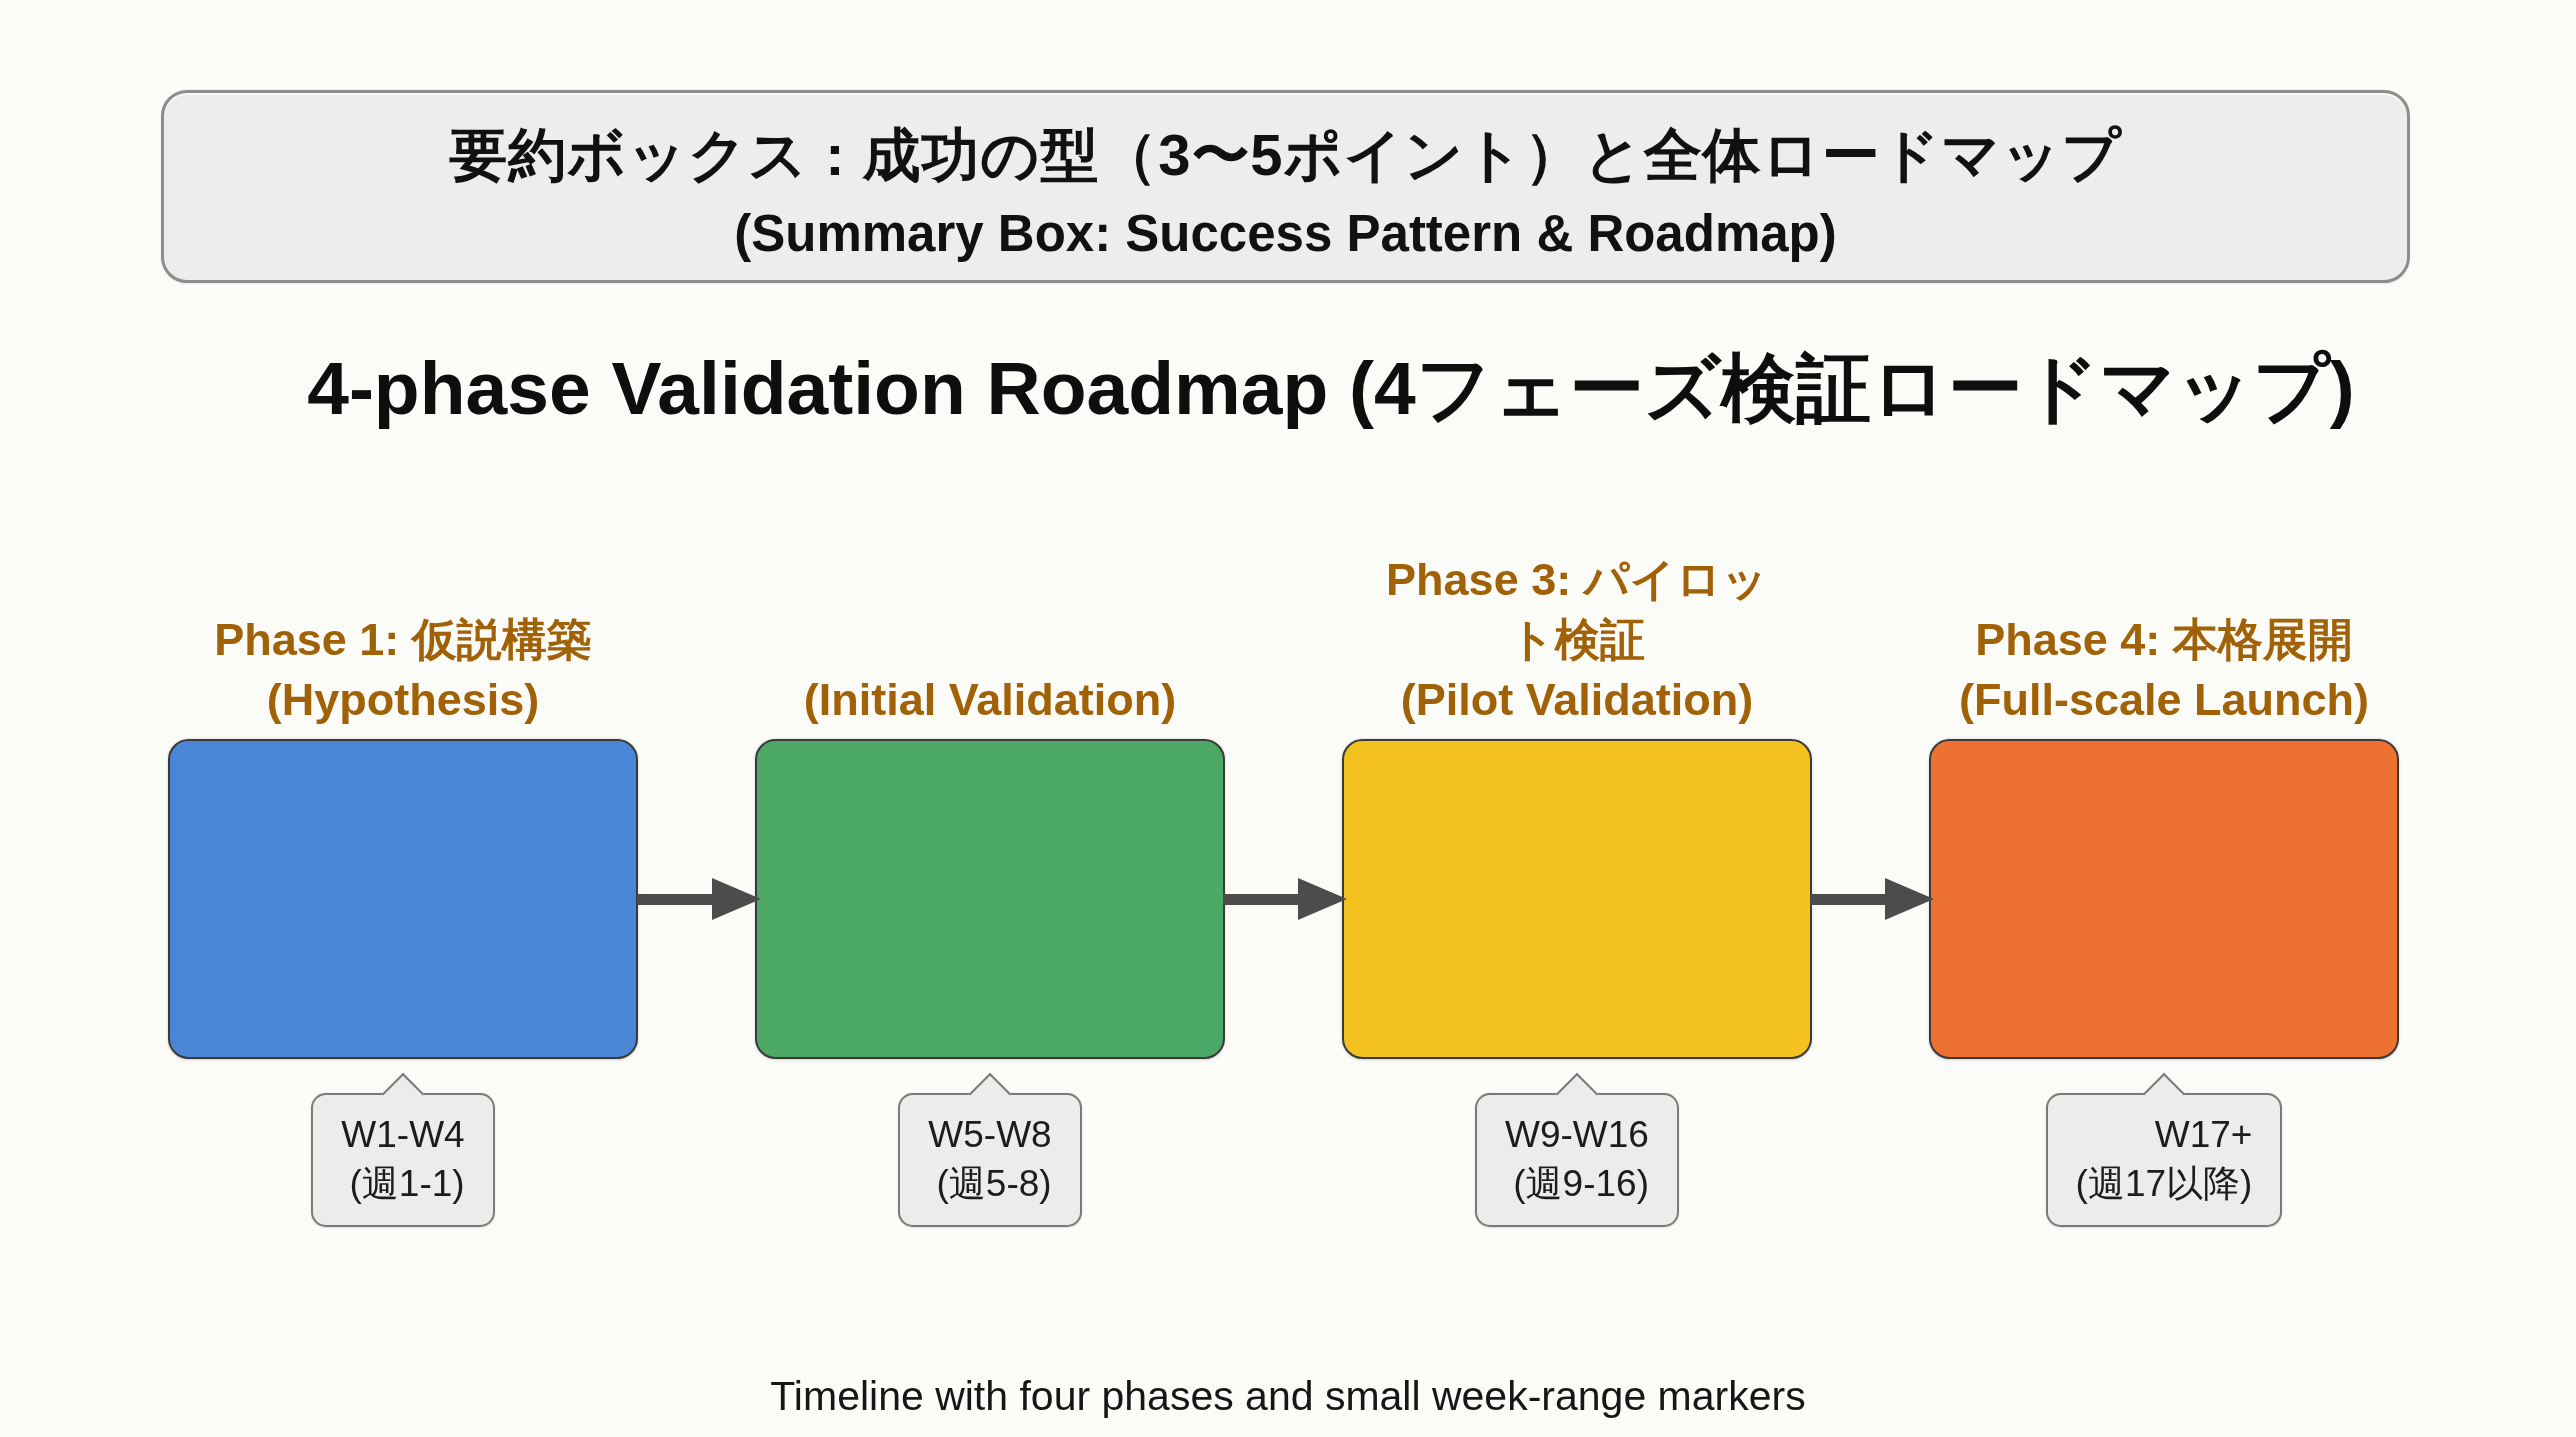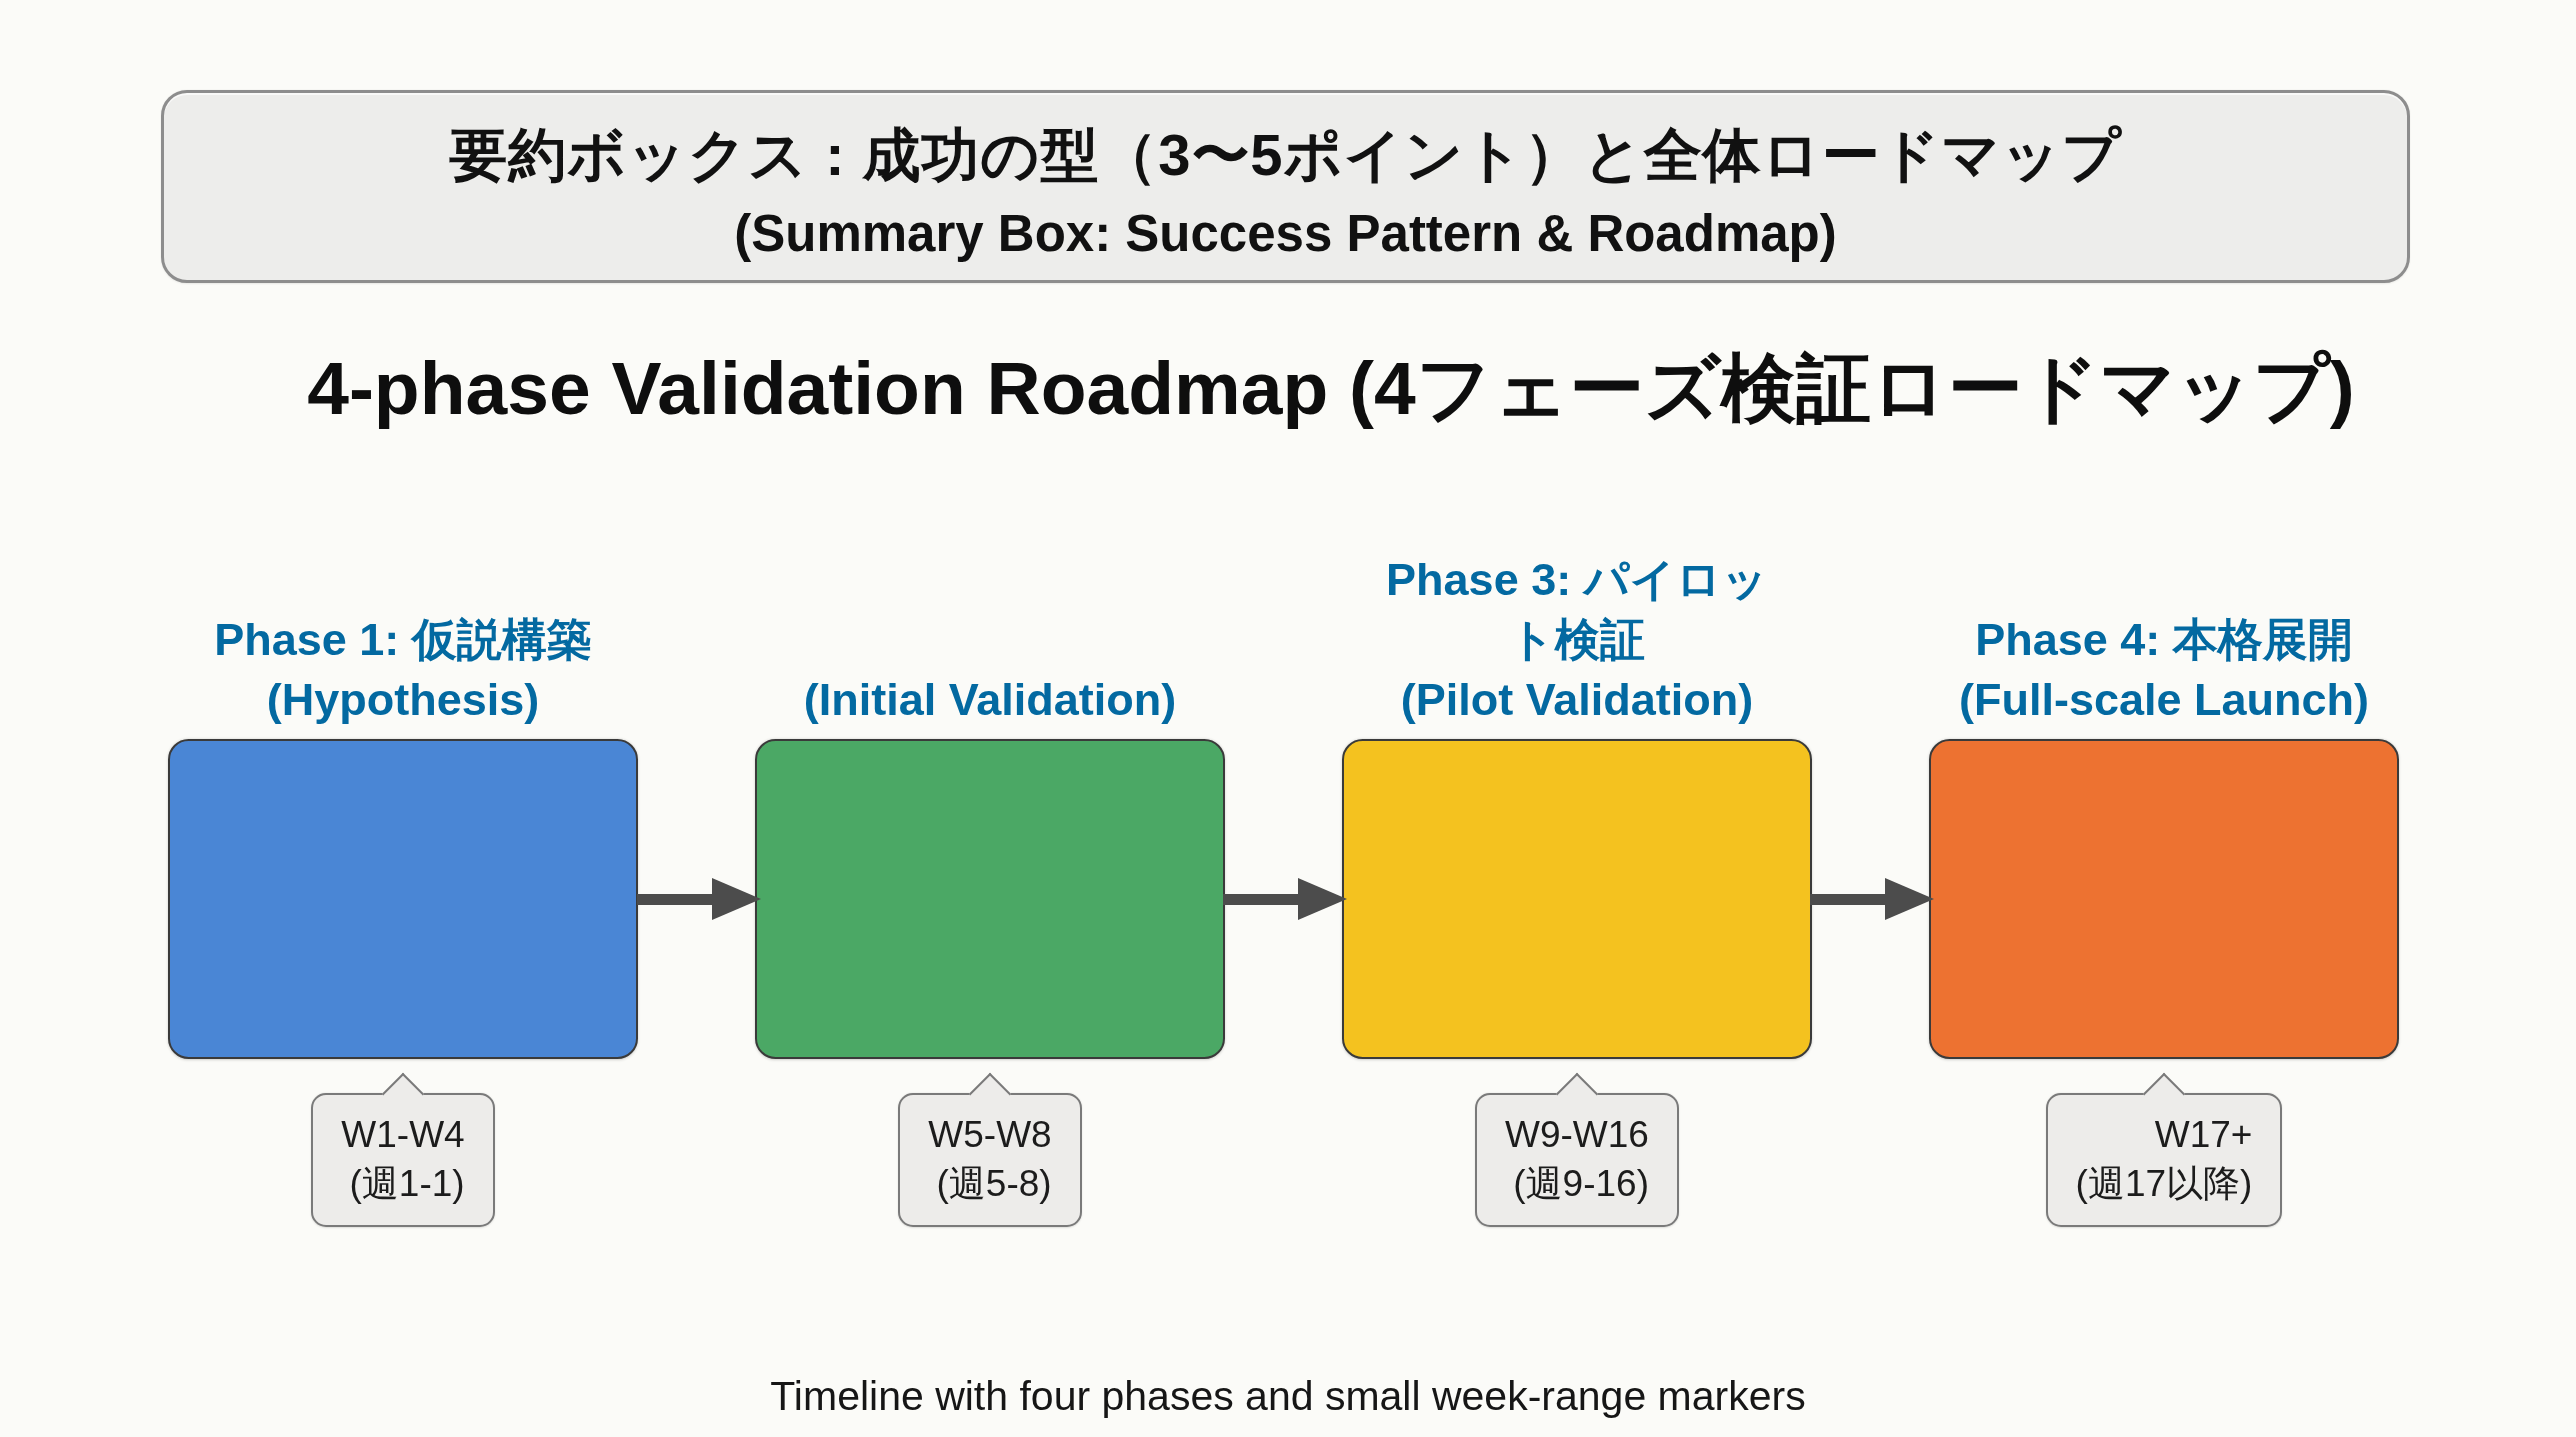--- a/index.html
+++ b/index.html
@@ -54,21 +54,21 @@
   .col-2 { left: 755px; }
   .col-3 { left: 1342px; }
   .col-4 { left: 1929px; }
 
   .phase-label {
     height: 185px; width: 580px;
     display: flex; flex-direction: column;
     justify-content: flex-end; align-items: center;
     text-align: center;
     font-size: 45px; font-weight: bold; line-height: 60px;
-    color: #0369a1;
+    color: #a16207;
   }
   .phase-box {
     margin-top: 9.4px;
     width: 100%; height: 320px;
     border: 2.8px solid #3a3a3a;
     border-radius: 20.6px;
     box-sizing: border-box;
     box-shadow: 0 0.9px 2.8px rgba(0,0,0,0.18);
   }
 

